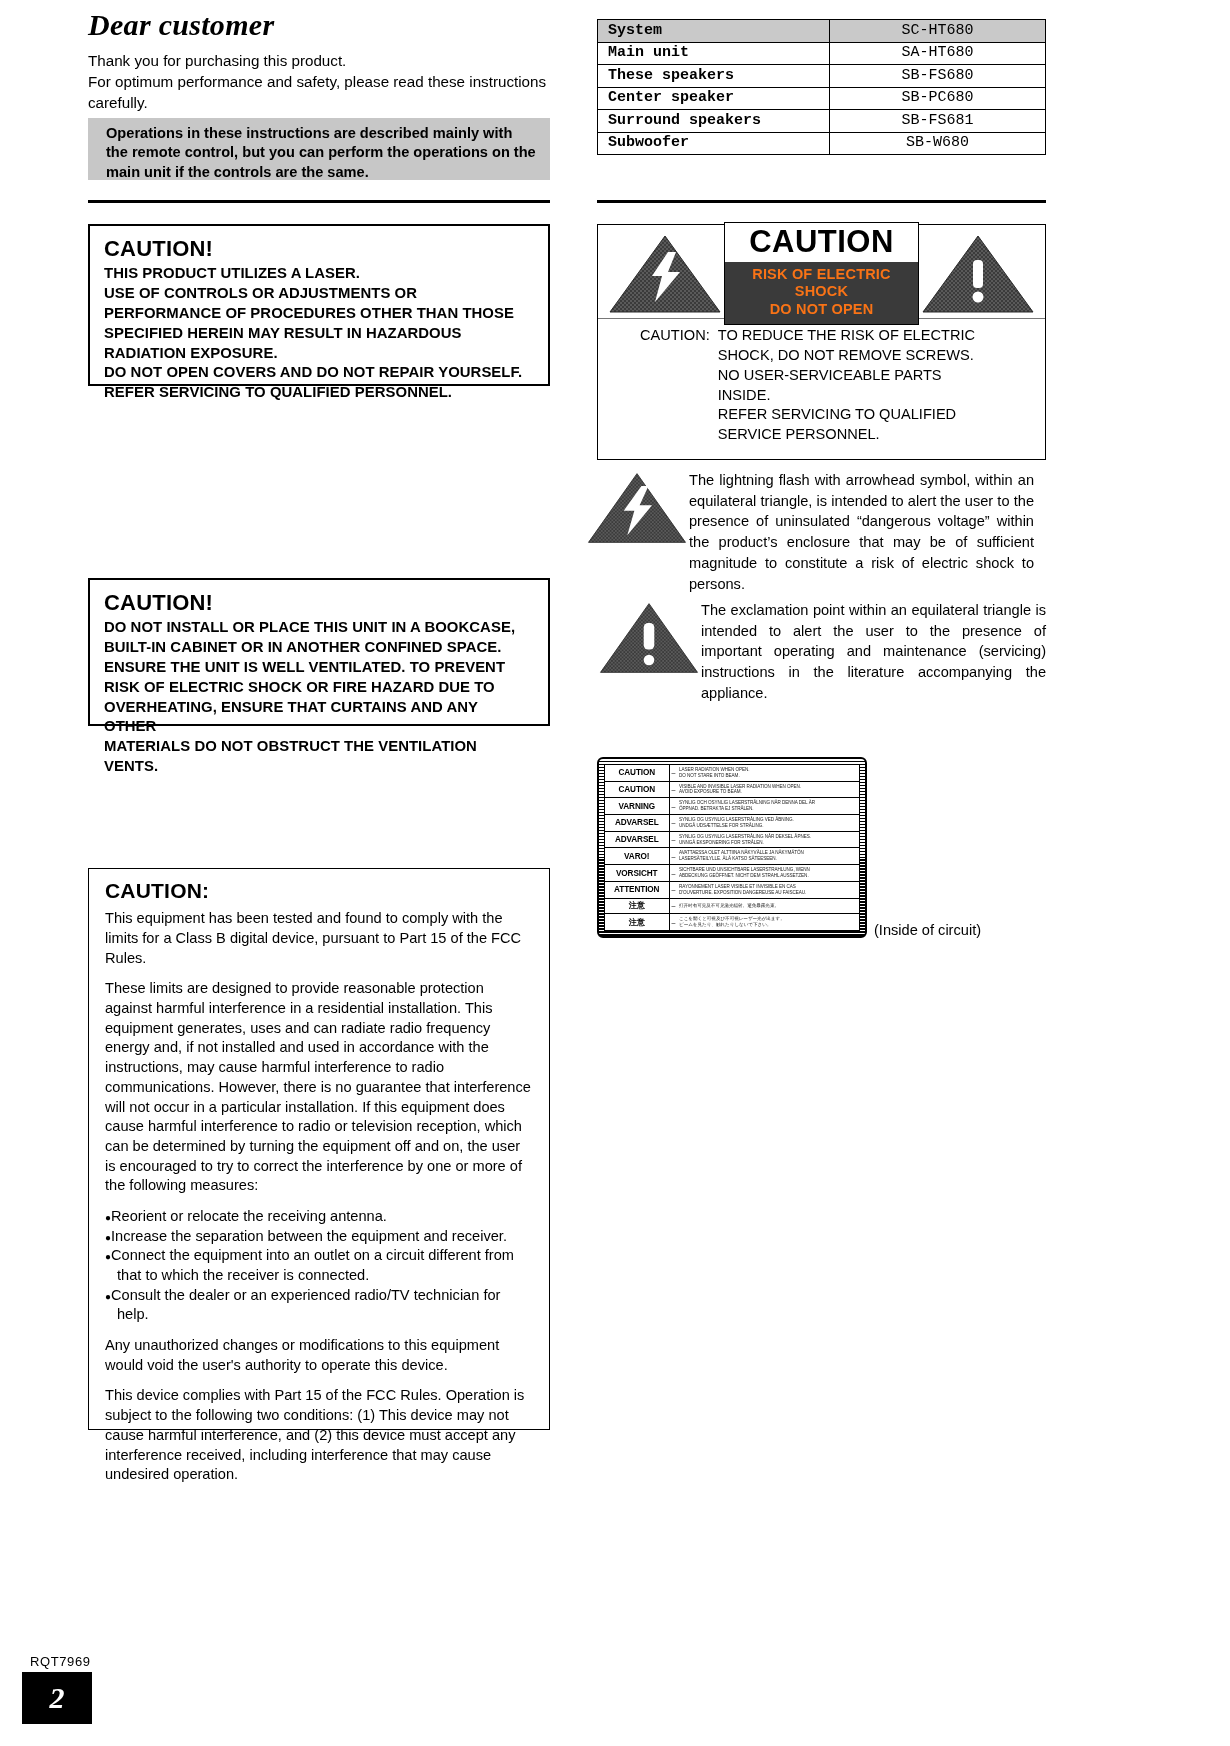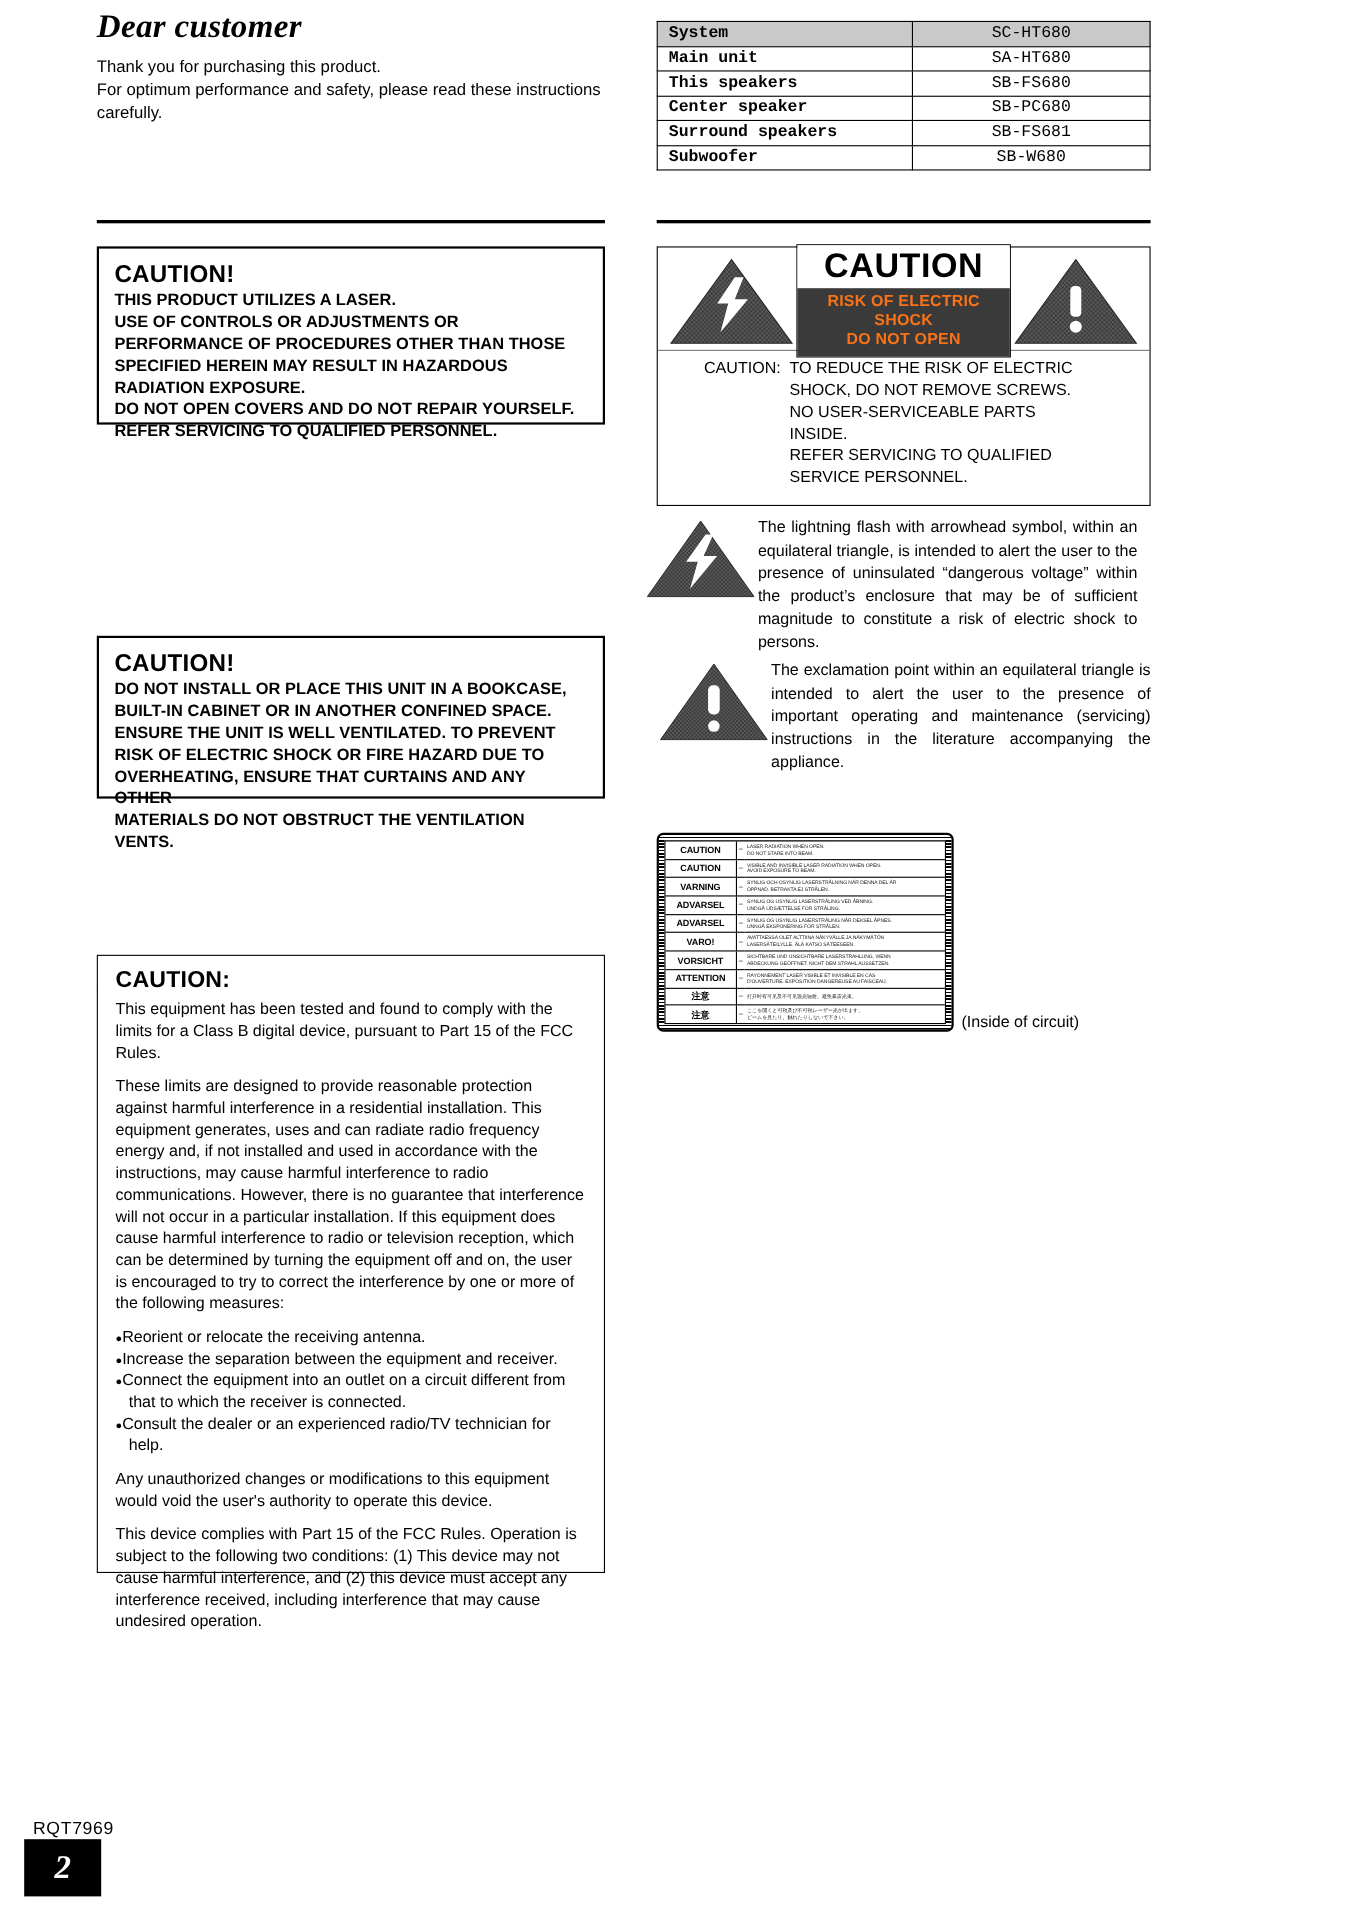--- a/index.html
+++ b/index.html
@@ -258,21 +258,21 @@
   .inside-label {
     position: absolute;
     left: 874px; top: 922px;
     font-size: 14.6px;
   }
 
   
   .footer-code {
     position: absolute;
     left: 30px; top: 1654px;
-    font-size: 16px;
+    font-size: 13px;
     letter-spacing: 0.6px;
   }
   .page-number {
     position: absolute;
     left: 22px; top: 1672px;
     width: 70px;
     height: 52px;
     background: #000;
     color: #fff;
     font-family: "Liberation Serif", serif;
@@ -291,33 +291,36 @@
 
   <div class="top-row">
 
     <div class="dear-block">
       <h1 class="dear-title">Dear customer</h1>
       <p class="dear-text">Thank you for purchasing this product.</p>
       <p class="dear-text">For optimum performance and safety, please read these instructions</p>
       <p class="dear-text">carefully.</p>
     </div>
 
+    <div class="gray-note">
+      <p class="gray-note-text">Operations in these instructions are described mainly with the remote control, but you can perform the operations on the main unit if the controls are the same.</p>
+    </div>
 
     <table class="model-table">
       <tbody>
           <tr class="header">
             <td class="label">System</td>
             <td class="value">SC-HT680</td>
           </tr>
           <tr>
             <td class="label">Main unit</td>
             <td class="value">SA-HT680</td>
           </tr>
           <tr>
-            <td class="label">This speakers</td>
+            <td class="label">These speakers</td>
             <td class="value">SB-FS680</td>
           </tr>
           <tr>
             <td class="label">Center speaker</td>
             <td class="value">SB-PC680</td>
           </tr>
           <tr>
             <td class="label">Surround speakers</td>
             <td class="value">SB-FS681</td>
           </tr>

